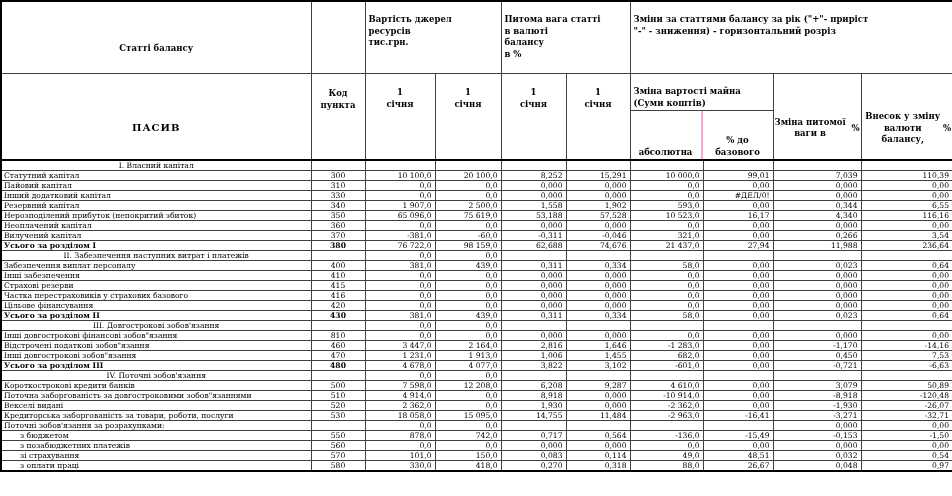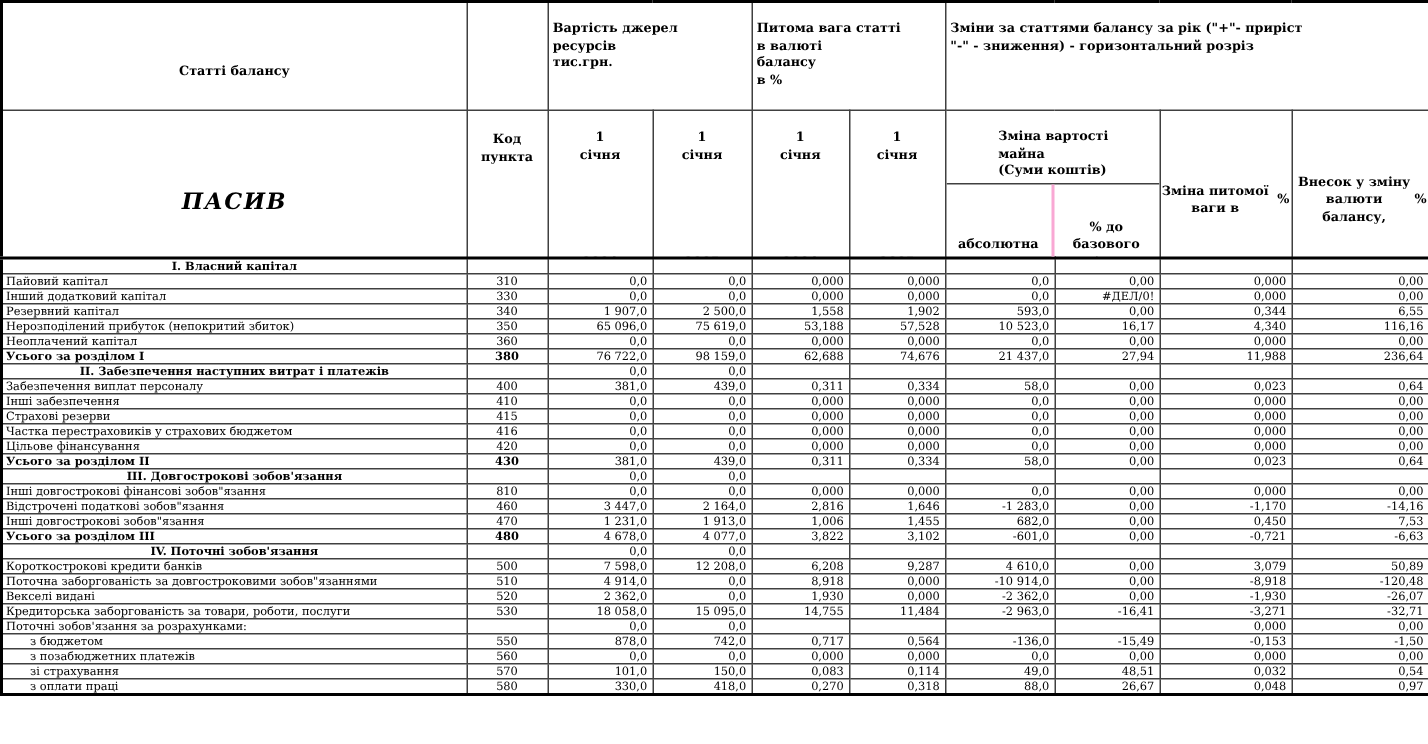--- a/index.html
+++ b/index.html
@@ -8,39 +8,39 @@
   table{border-collapse:collapse;table-layout:fixed;width:952px;border:2px solid #000;}
   th,td{border:1px solid #404040;overflow:hidden;}
   thead{border-bottom:2px solid #000;}
   thead th{font-weight:bold;vertical-align:top;text-align:left;
     font-size:8.5px;line-height:1.35;padding:0;white-space:pre-line;}
   tr.hrow1 th{height:42px;}
   tr.hrow2 th{height:62px;}
   .pad{padding:1px 3px;}
   .cellfill{display:flex;height:100%;box-sizing:border-box;}
   .center-center{align-items:center;justify-content:center;text-align:center;}
-  .pasiv{font-size:15px;letter-spacing:1px;font-style:italic;}
+  .pasiv{font-size:10px;letter-spacing:1px;}
   .codehead{flex-direction:column;align-items:center;padding-top:3px;text-align:center;}
   .datecell{flex-direction:column;justify-content:space-between;align-items:center;
     text-align:center;padding:2px 0 1px 0;}
   .changecell{flex-direction:column;}
-  .cv-top{padding:1px 3px;margin-left:32px;}
+  .cv-top{padding:1px 3px;}
   .cv-sub{display:flex;flex:1;border-top:1px solid #404040;}
   .cv-sub > div{flex:1;display:flex;align-items:flex-end;justify-content:center;
     text-align:center;padding:1px 2px;box-sizing:border-box;}
   .cv-sub > div + div{border-left:2px solid #f9a8d4;}
   .pctcell{flex-direction:row;justify-content:space-between;align-items:center;
     text-align:center;padding:2px 1px 1px 1px;}
   tbody td{font-size:7.6px;line-height:9px;height:9px;padding:0 2px;
     white-space:nowrap;vertical-align:bottom;}
   .c-name{text-align:left;}
   .c-name.indent{padding-left:18px;}
   .c-code{text-align:center;}
   .c-num{text-align:right;padding-right:3px;}
-  tr.r-section .c-name{text-align:center;font-weight:bold;}
+  tr.r-section .c-name{text-align:center;font-weight:normal;}
   tr.r-section .c-code{font-weight:bold;}
   tr.r-total .c-name,tr.r-total .c-code{font-weight:bold;}
   tr.tall .c-name{white-space:normal;}
 </style>
 </head>
 <body>
 
 <div class="sheet">
   <table>
     <colgroup>
@@ -149,20 +149,32 @@
           <td class="c-num"></td>
           <td class="c-num"></td>
           <td class="c-num"></td>
           <td class="c-num"></td>
           <td class="c-num"></td>
           <td class="c-num"></td>
           <td class="c-num"></td>
           <td class="c-num"></td>
         </tr>
         <tr class="r-item">
+          <td class="c-name">Статутний капітал</td>
+          <td class="c-code">300</td>
+          <td class="c-num">10 100,0</td>
+          <td class="c-num">20 100,0</td>
+          <td class="c-num">8,252</td>
+          <td class="c-num">15,291</td>
+          <td class="c-num">10 000,0</td>
+          <td class="c-num">99,01</td>
+          <td class="c-num">7,039</td>
+          <td class="c-num">110,39</td>
+        </tr>
+        <tr class="r-item">
           <td class="c-name">Пайовий капітал</td>
           <td class="c-code">310</td>
           <td class="c-num">0,0</td>
           <td class="c-num">0,0</td>
           <td class="c-num">0,000</td>
           <td class="c-num">0,000</td>
           <td class="c-num">0,0</td>
           <td class="c-num">0,00</td>
           <td class="c-num">0,000</td>
           <td class="c-num">0,00</td>
@@ -207,20 +219,32 @@
           <td class="c-name">Неоплачений капітал</td>
           <td class="c-code">360</td>
           <td class="c-num">0,0</td>
           <td class="c-num">0,0</td>
           <td class="c-num">0,000</td>
           <td class="c-num">0,000</td>
           <td class="c-num">0,0</td>
           <td class="c-num">0,00</td>
           <td class="c-num">0,000</td>
           <td class="c-num">0,00</td>
+        </tr>
+        <tr class="r-item">
+          <td class="c-name">Вилучений капітал</td>
+          <td class="c-code">370</td>
+          <td class="c-num">-381,0</td>
+          <td class="c-num">-60,0</td>
+          <td class="c-num">-0,311</td>
+          <td class="c-num">-0,046</td>
+          <td class="c-num">321,0</td>
+          <td class="c-num">0,00</td>
+          <td class="c-num">0,266</td>
+          <td class="c-num">3,54</td>
         </tr>
         <tr class="r-total">
           <td class="c-name">Усього за розділом I</td>
           <td class="c-code">380</td>
           <td class="c-num">76 722,0</td>
           <td class="c-num">98 159,0</td>
           <td class="c-num">62,688</td>
           <td class="c-num">74,676</td>
           <td class="c-num">21 437,0</td>
           <td class="c-num">27,94</td>
@@ -269,21 +293,21 @@
           <td class="c-num">0,0</td>
           <td class="c-num">0,0</td>
           <td class="c-num">0,000</td>
           <td class="c-num">0,000</td>
           <td class="c-num">0,0</td>
           <td class="c-num">0,00</td>
           <td class="c-num">0,000</td>
           <td class="c-num">0,00</td>
         </tr>
         <tr class="r-item">
-          <td class="c-name">Частка перестраховиків у страхових бюджетом</td>
+          <td class="c-name">Частка перестраховиків у страхових базового</td>
           <td class="c-code">416</td>
           <td class="c-num">0,0</td>
           <td class="c-num">0,0</td>
           <td class="c-num">0,000</td>
           <td class="c-num">0,000</td>
           <td class="c-num">0,0</td>
           <td class="c-num">0,00</td>
           <td class="c-num">0,000</td>
           <td class="c-num">0,00</td>
         </tr>

